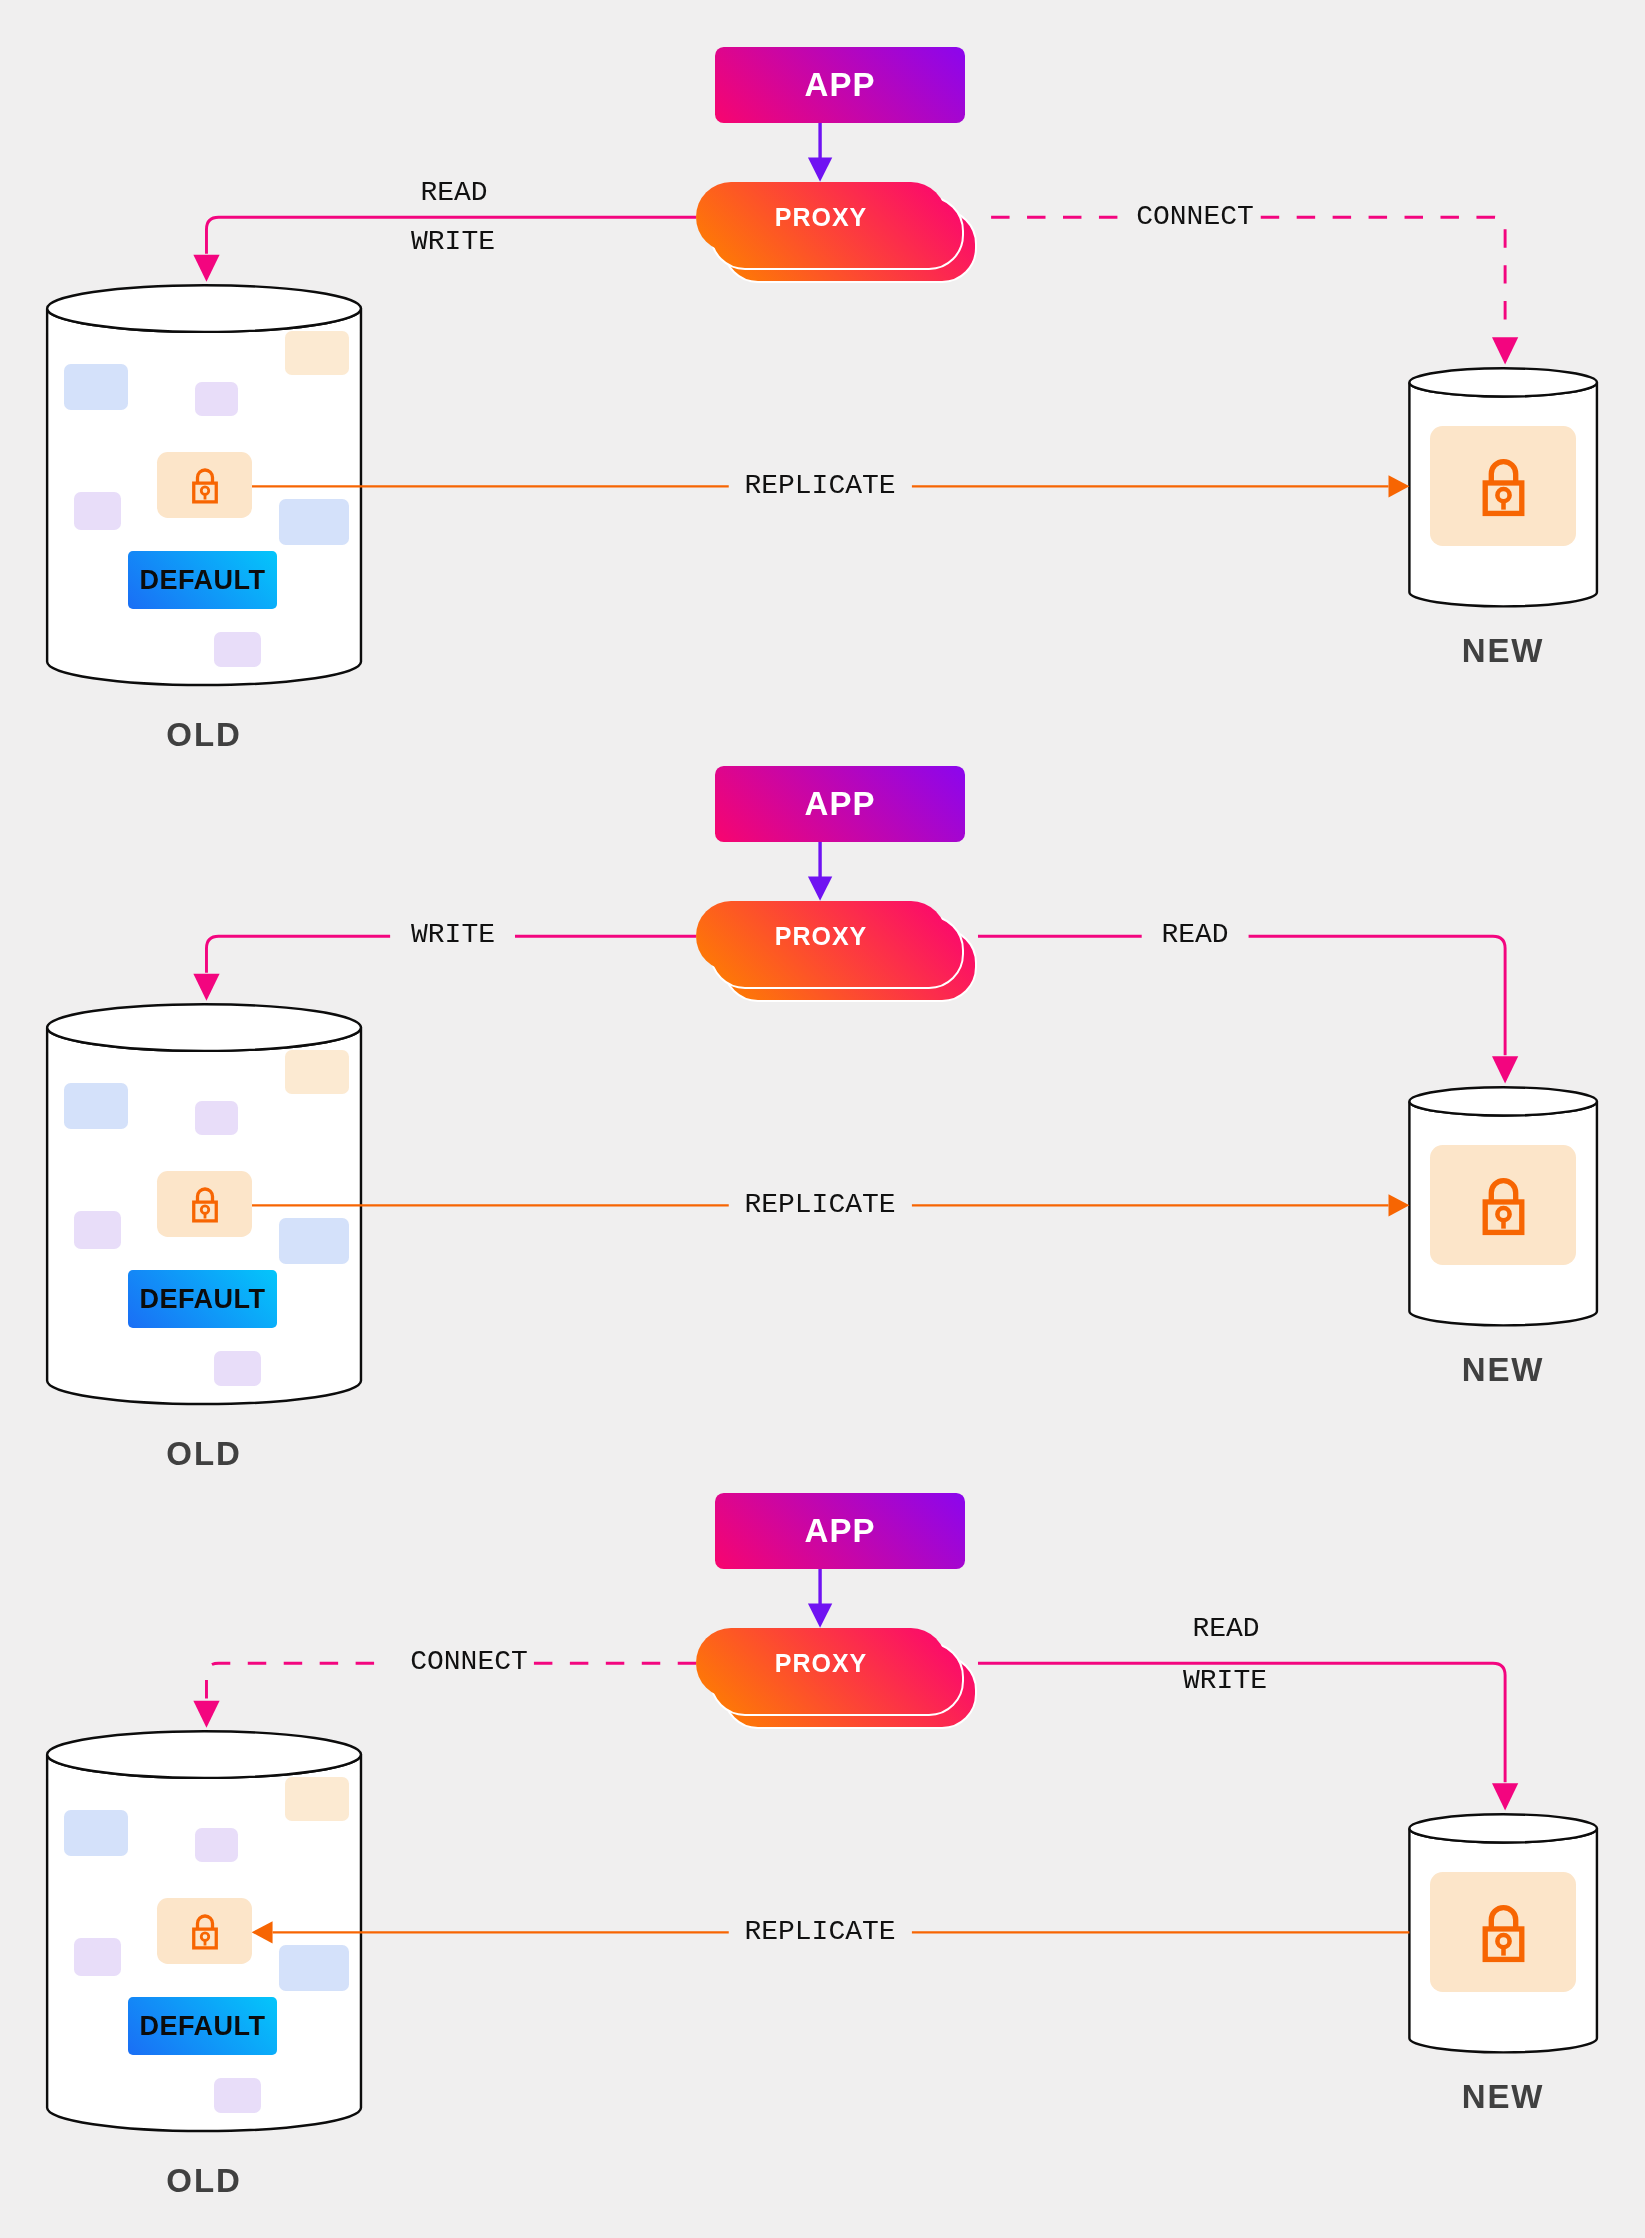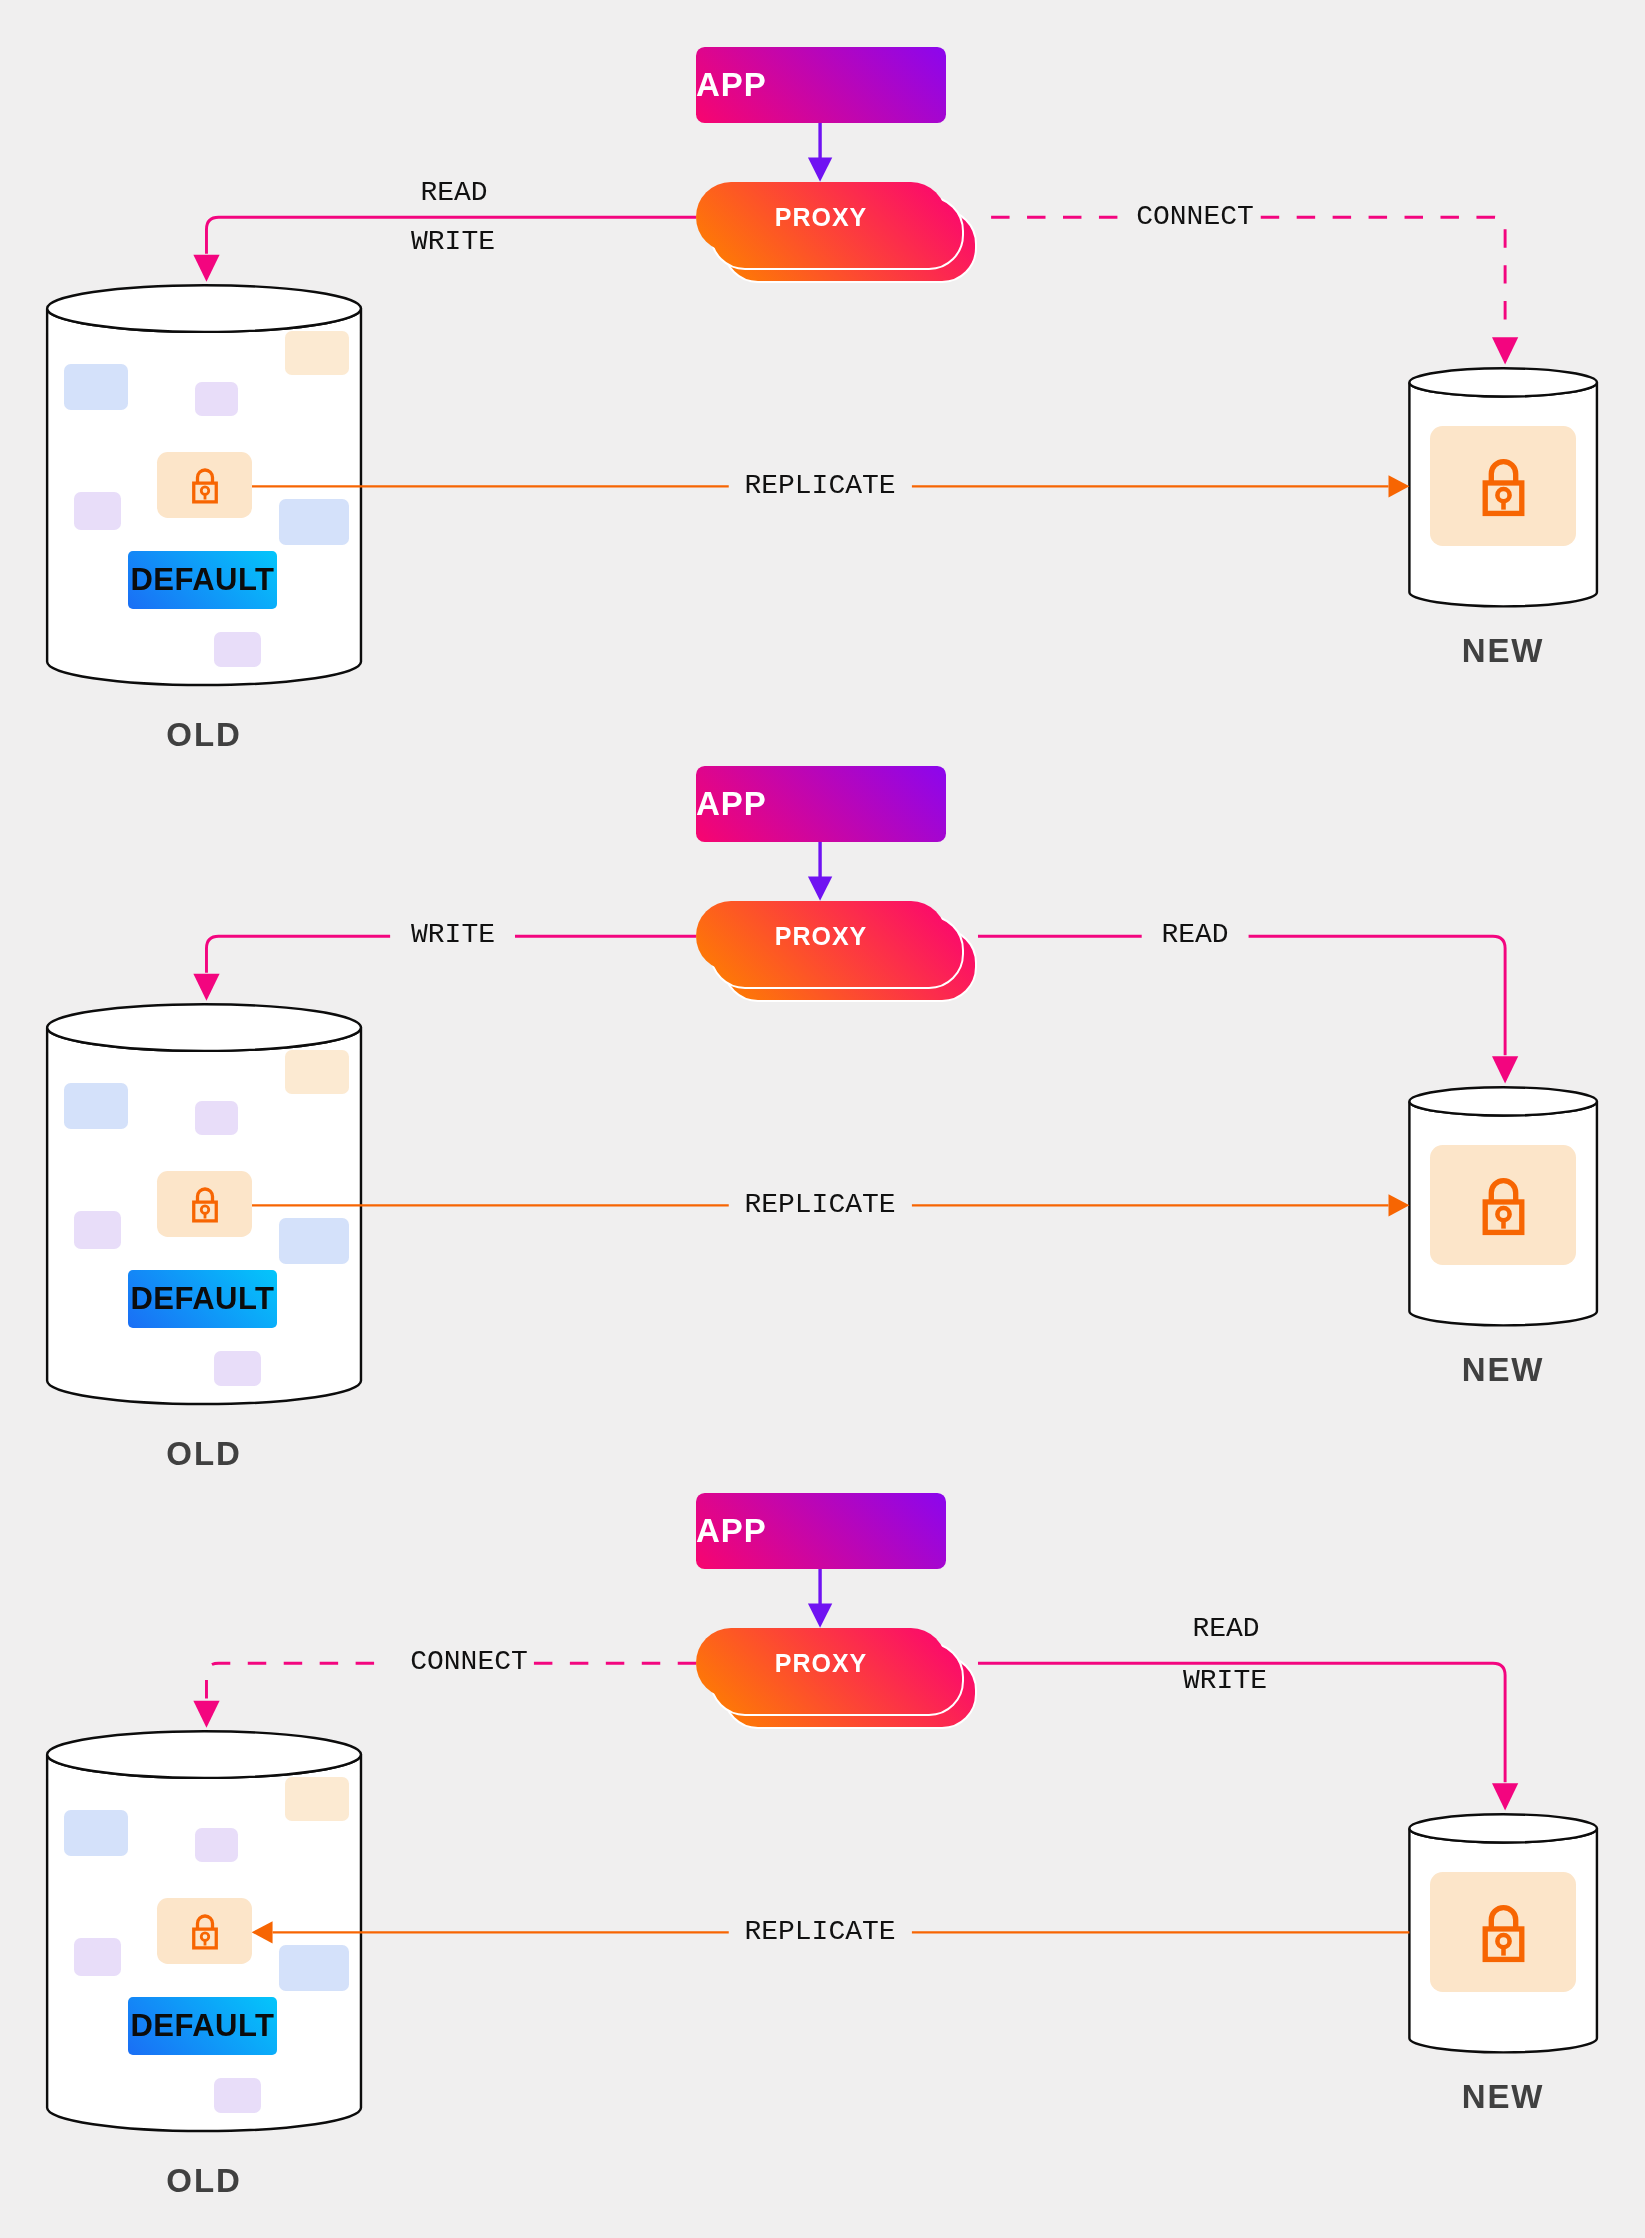--- a/index.html
+++ b/index.html
@@ -1,20 +1,20 @@
 <!DOCTYPE html>
 <html style="font-size:7.8px"><head>
 <meta charset="utf-8">
 <style>
   html,body{margin:0;padding:0;}
   body{width:1646px;height:2239px;background:#f0efef;position:relative;overflow:hidden;
        font-family:"Liberation Sans",sans-serif;}
   .panel{position:absolute;left:0;width:1646px;height:758px;}
   .layer{position:absolute;left:0;top:0;}
-  .node{position:absolute;display:flex;align-items:center;justify-content:flex-start;}
+  .node{position:absolute;display:flex;align-items:center;justify-content:center;margin-left:19px;}
   .app-node{left:696px;top:47px;width:250px;height:76px;border-radius:8.7px;
             background:linear-gradient(45deg,#f8056e 0%,#8b06ee 100%);}
   .app-node span{font-size:33px;font-weight:bold;color:#ffffff;letter-spacing:1px;}
   .pill{position:absolute;width:250px;height:70px;border-radius:35px;
         background:linear-gradient(45deg,#fe7e01 0%,#fb0570 100%);}
   .pill.b3{left:723px;top:209px;border:2.9px solid #ffffff;}
   .pill.b2{left:710px;top:196px;border:2.9px solid #ffffff;}
   .pill.front{left:696px;top:182px;display:flex;align-items:center;justify-content:center;}
   .pill.front span{font-size:25px;font-weight:bold;color:#ffffff;letter-spacing:1px;}
   .mono-label{position:absolute;transform:translate(-50%,-50%);
@@ -24,21 +24,21 @@
               font-size:33px;font-weight:bold;color:#404040;letter-spacing:1.9px;}
   .blk{position:absolute;border-radius:6.8px;}
   .blk.blue{background:#d4e1fa;}
   .blk.purple{background:#e8ddf9;}
   .blk.peach{background:#fcead2;}
   .lockbox{position:absolute;background:#fce5c9;border-radius:10.7px;
            display:flex;align-items:center;justify-content:center;}
   .default-badge{position:absolute;left:128px;top:551px;width:149px;height:58px;
                  border-radius:4.9px;background:linear-gradient(45deg,#1a6ef5 0%,#04c6fb 100%);
                  display:flex;align-items:center;justify-content:center;}
-  .default-badge span{font-size:31px;font-weight:bold;color:#0c0c0c;letter-spacing:0.5px;}
+  .default-badge span{font-size:27px;font-weight:bold;color:#0c0c0c;letter-spacing:0.5px;}
 </style>
 </head>
 <body>
 
 <div class="panel" style="top:0">
   <svg class="layer" width="1646" height="758" viewBox="0 0 3388 1560">
 
     <g>
       <path d="M97 635 V1362 A323 48 0 0 0 743 1362 V635 A323 48 0 0 1 97 635 Z" fill="#ffffff" stroke="#0c0c0c" stroke-width="5"></path>
       <ellipse cx="420" cy="635" rx="323" ry="48" fill="#ffffff" stroke="#0c0c0c" stroke-width="5"></ellipse>

